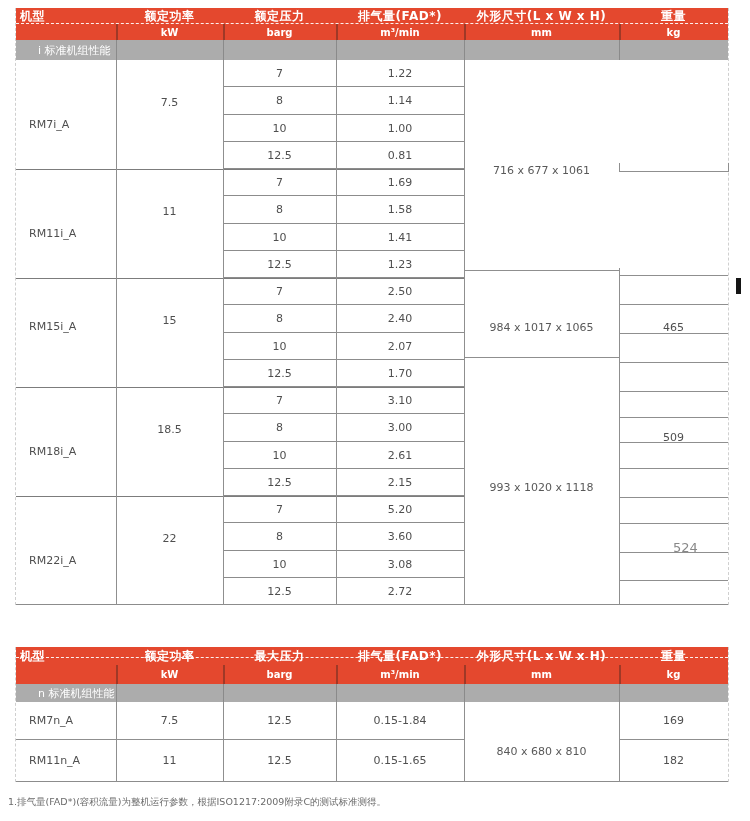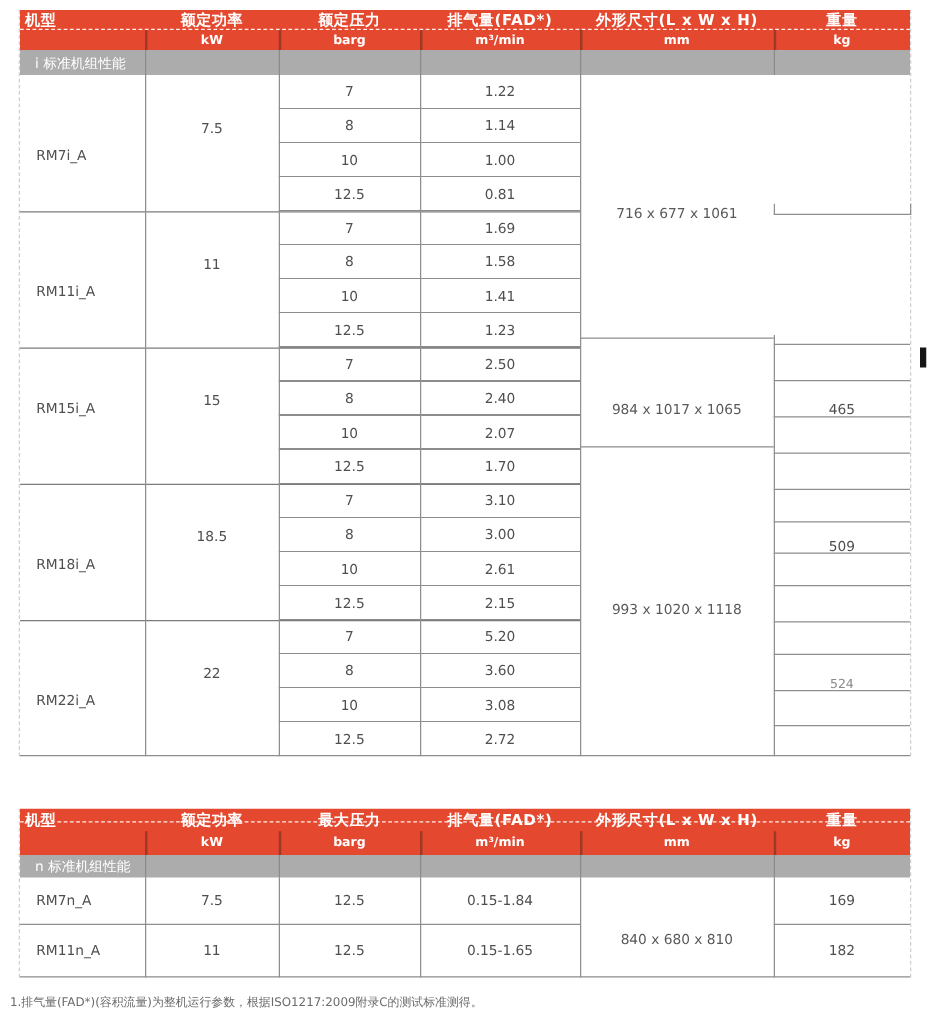--- a/index.html
+++ b/index.html
@@ -16,21 +16,21 @@
   .tbl{position:absolute;left:15px;width:712px;border-left:1px dashed #CFCFCF;border-right:1px dashed #CFCFCF;box-sizing:content-box;}
   .redhdr{position:absolute;left:0;width:712px;background:var(--red);}
   .hcell{position:absolute;display:flex;align-items:center;justify-content:center;
          color:#fff;font-weight:bold;font-size:12px;letter-spacing:0.5px;}
   .hcell.left{justify-content:flex-start;padding-left:4px;box-sizing:border-box;}
   .ucell{position:absolute;display:flex;align-items:center;justify-content:center;
          color:#fff;font-weight:bold;font-size:10px;}
   .dotline{position:absolute;left:0;width:712px;height:0;border-top:1px dashed rgba(255,255,255,0.92);}
   .hsep{position:absolute;width:2px;background:rgba(90,42,32,0.5);}
   .band{position:absolute;left:0;width:712px;background:var(--band);color:#fff;font-size:11px;
-        display:flex;align-items:center;padding-left:12px;box-sizing:border-box;}
+        display:flex;align-items:center;padding-left:22px;box-sizing:border-box;}
   .bsep{position:absolute;top:0;bottom:0;width:1px;background:#8a8a8a;}
   .data{position:absolute;left:0;width:712px;border-bottom:1.5px solid #8c8c8c;box-sizing:border-box;}
   .vline{position:absolute;width:1px;background:var(--line);top:0;}
   .rowlines{position:absolute;left:207px;width:241px;top:0;height:545px;
             background:repeating-linear-gradient(to bottom,transparent 0px,transparent 26.25px,#8c8c8c 26.25px,#8c8c8c 27.25px);}
   .gline{position:absolute;left:0;width:448px;height:1px;background:var(--gline);}
   .dline{position:absolute;left:448px;width:155px;height:1px;background:var(--line);}
   .wline{position:absolute;left:603px;width:109px;height:1px;background:var(--line);}
   .bracket{position:absolute;left:603px;width:108px;height:8px;
            border-left:1px solid var(--line);border-right:1px solid var(--line);border-bottom:1px solid var(--line);}
@@ -43,21 +43,21 @@
   .c-dim{left:448px;width:155px;color:var(--dim);font-size:11px;}
   .c-wt{left:603px;width:109px;}
   .rh{height:27.25px;}
   .r0{top:0}.r1{top:27.25px}.r2{top:54.5px}.r3{top:81.75px}.r4{top:109px}
   .r5{top:136.25px}.r6{top:163.5px}.r7{top:190.75px}.r8{top:218px}.r9{top:245.25px}
   .r10{top:272.5px}.r11{top:299.75px}.r12{top:327px}.r13{top:354.25px}.r14{top:381.5px}
   .r15{top:408.75px}.r16{top:436px}.r17{top:463.25px}.r18{top:490.5px}.r19{top:517.75px}
   .m0{top:50px}.m1{top:159px}.m2{top:252px}.m3{top:377px}.m4{top:486px}
   .p0{top:28px}.p1{top:137px}.p2{top:246px}.p3{top:355px}.p4{top:464px}
   .h28{height:28px}.h26{height:26px}
-  .wt-small{font-size:10px;color:#888;}
+  .wt-small{font-size:13px;color:#888;padding-left:12px;}
   .cursor-artifact{position:absolute;left:736px;top:278px;width:5px;height:16px;background:#151515;}
   .footnote{position:absolute;left:8px;top:796px;font-size:9.5px;color:#6B6B6B;}
   .t2line{position:absolute;height:1px;background:var(--line);}
 </style>
 </head>
 <body>
 
 <div class="page">
 
   <section class="tbl" style="top:8px;height:597px;">

